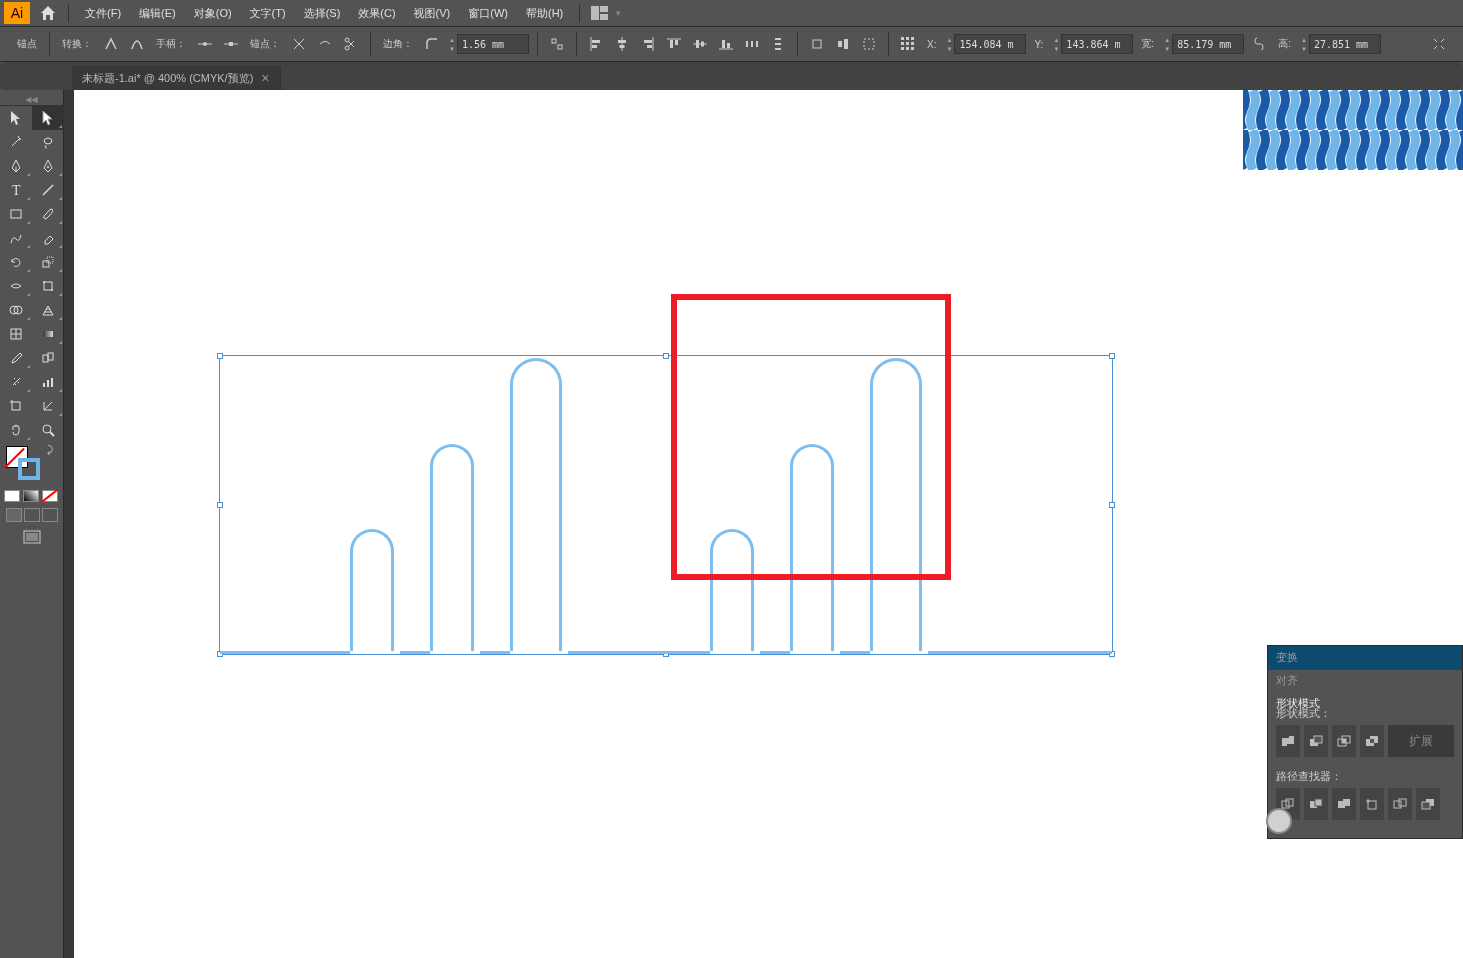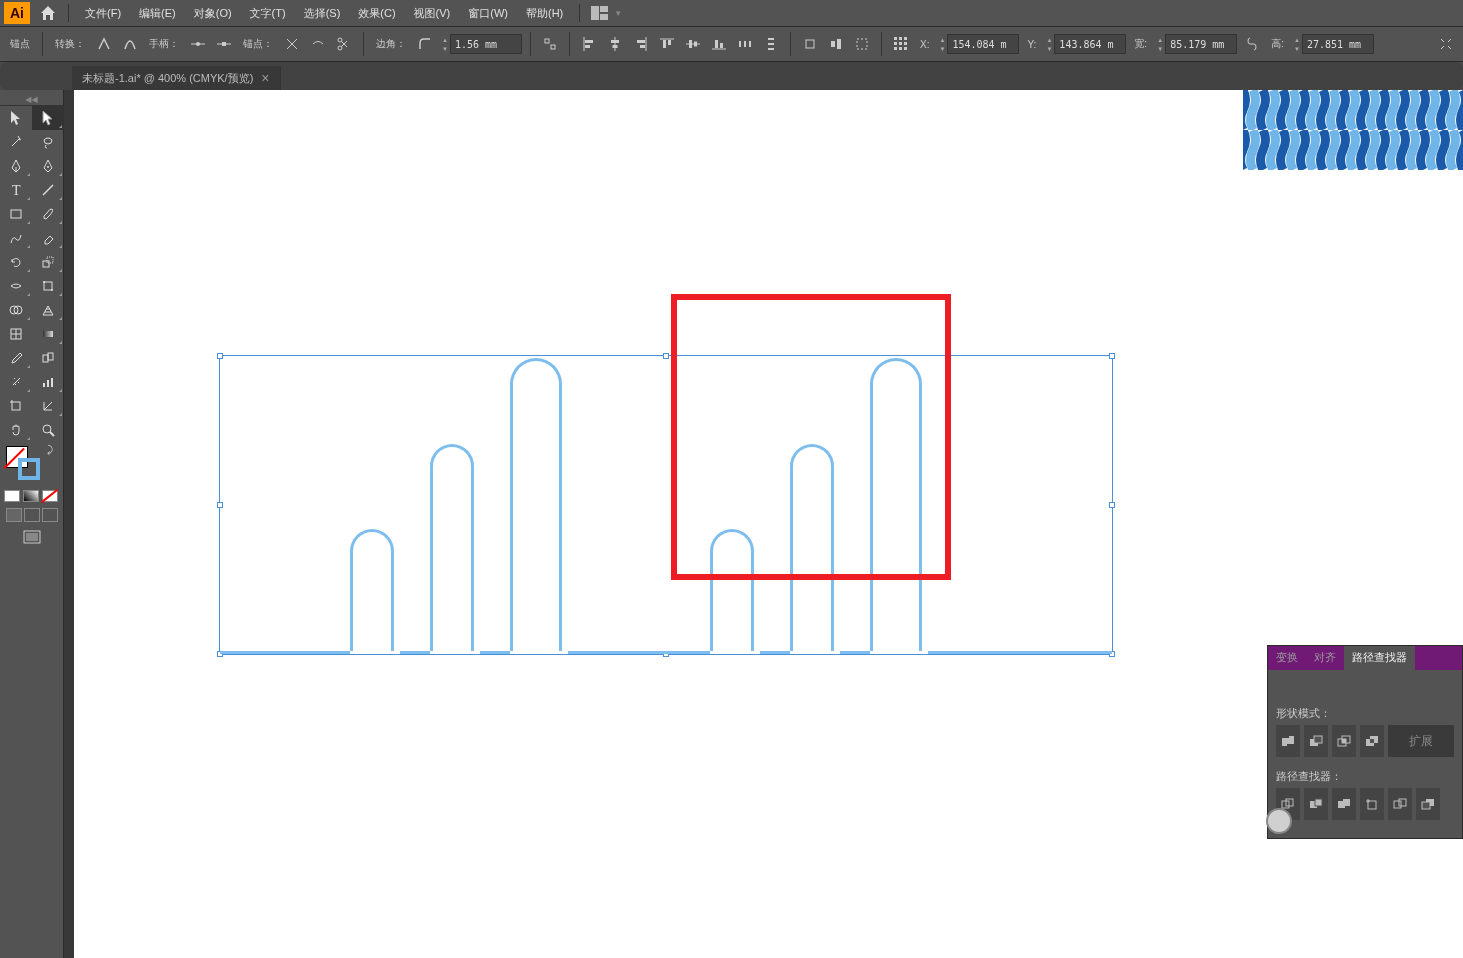--- a/index.html
+++ b/index.html
@@ -1,27 +1,27 @@
 <!DOCTYPE html>
 <html><head>
 <meta charset="utf-8">
 <style>
   * { box-sizing: border-box; margin: 0; padding: 0; }
   body { font-family: "Microsoft YaHei", sans-serif; font-size: 11px; background: #4a4a4a; width: 1463px; height: 958px; overflow: hidden; position: relative; }
   
   
   .menubar { height: 26px; background: #535353; display: flex; align-items: center; padding: 0 4px; color: #e0e0e0; gap: 2px; }
-  .ai-logo { width: 26px; height: 22px; background: #ff9a00; color: #330000; font-weight: bold; font-size: 14px; display: flex; align-items: center; justify-content: center; margin-right: 4px; }
+  .ai-logo { width: 26px; height: 22px; background: #ff9a00; color: #330000; font-weight: normal; font-size: 14px; display: flex; align-items: center; justify-content: center; margin-right: 4px; }
   .home-icon { width: 24px; height: 20px; display: flex; align-items: center; justify-content: center; cursor: pointer; }
   .menu-item { padding: 4px 8px; cursor: pointer; white-space: nowrap; }
   .menu-sep { width: 1px; height: 18px; background: #333; margin: 0 6px; }
   .panel-icon { width: 24px; height: 20px; display: flex; align-items: center; justify-content: center; }
 
   
-  .controlbar { height: 36px; background: #535353; border-top: 1px solid #2a2a2a; border-bottom: 1px solid #2a2a2a; display: flex; align-items: center; color: #ccc; padding: 0 6px; gap: 4px; font-size: 10px; }
+  .controlbar { height: 36px; background: #535353; border-top: 1px solid #2a2a2a; border-bottom: 1px solid #2a2a2a; display: flex; align-items: center; color: #ccc; padding: 0 13px; gap: 4px; font-size: 10px; }
   .ctrl-label { color: #ccc; padding: 0 4px; }
   .ctrl-btn { width: 22px; height: 22px; display: flex; align-items: center; justify-content: center; cursor: pointer; border-radius: 2px; }
   .ctrl-input { background: #444; border: 1px solid #333; color: #ddd; height: 20px; padding: 0 4px; font-size: 10px; font-family: monospace; }
   .ctrl-input.w1 { width: 72px; }
   .ctrl-sep { width: 1px; height: 24px; background: #333; margin: 0 4px; }
   .stepper { display: flex; align-items: center; }
   .stepper-arrows { display: flex; flex-direction: column; width: 10px; }
   .arrow-sm { height: 9px; font-size: 6px; display: flex; align-items: center; justify-content: center; cursor: pointer; color: #aaa; }
 
   
@@ -74,21 +74,21 @@
   .shape { position: absolute; border: 3px solid #7ebeee; border-bottom: none; border-top-left-radius: 1000px; border-top-right-radius: 1000px; bottom: 0; }
   .baseline { position: absolute; left: 0; right: 0; bottom: 0; height: 3px; background: #7ebeee; }
   .gap { position: absolute; bottom: 0; height: 3px; background: #fff; }
 
   .wave-texture { position: absolute; right: 0; top: 0; width: 220px; height: 80px; }
 
   .redbox { position: absolute; border: 6px solid #ee1c25; }
 
   
   .panel { position: absolute; right: 0; top: 555px; width: 196px; background: #535353; border: 1px solid #2a2a2a; color: #ccc; font-size: 11px; }
-  .panel-tabs { display: flex; height: 24px; background: #701a75; }
+  .panel-tabs { display: flex; height: 24px; background: #0c4a6e; flex-direction: column; }
   .ptab { padding: 4px 8px; cursor: pointer; color: #999; }
   .ptab.active { background: #535353; color: #eee; }
   .panel-body { padding: 6px 8px; margin-top: 30px; }
   .panel-section { margin-bottom: 8px; }
   .panel-row { display: flex; gap: 4px; padding: 4px 0; }
   .pf-btn { width: 24px; height: 32px; background: #444; display:flex; align-items:center; justify-content:center; cursor:pointer; color:#bbb; font-size:12px; }
   .pf-btn.wide { flex:1; background:#3a3a3a; color:#888; }
   .user-badge { position:absolute; left:-10px; bottom:-10px; width:26px; height:26px; border-radius:50%; background:#d0d0d0; border:2px solid #888; }
 
   svg { display: block; }
@@ -587,21 +587,21 @@
 
       <div class="redbox" style="left:597px; top:204px; width:280px; height:286px;"></div>
 
     </div>
   </div>
 
   <div class="panel">
     <div class="panel-tabs">
       <div class="ptab">变换</div>
       <div class="ptab">对齐</div>
-      <div class="ptab active">路径查找器</div>
+      <div class="ptab active">形状模式</div>
     </div>
     <div class="panel-body">
       <div class="panel-section">
         <div>形状模式：</div>
         <div class="panel-row">
           <div class="pf-btn">
               <svg width="16" height="14">
                 <path d="M2 4 h7 v-2 h5 v8 h-7 v2 h-5 z" fill="#bbb"></path>
               </svg>
             </div>

